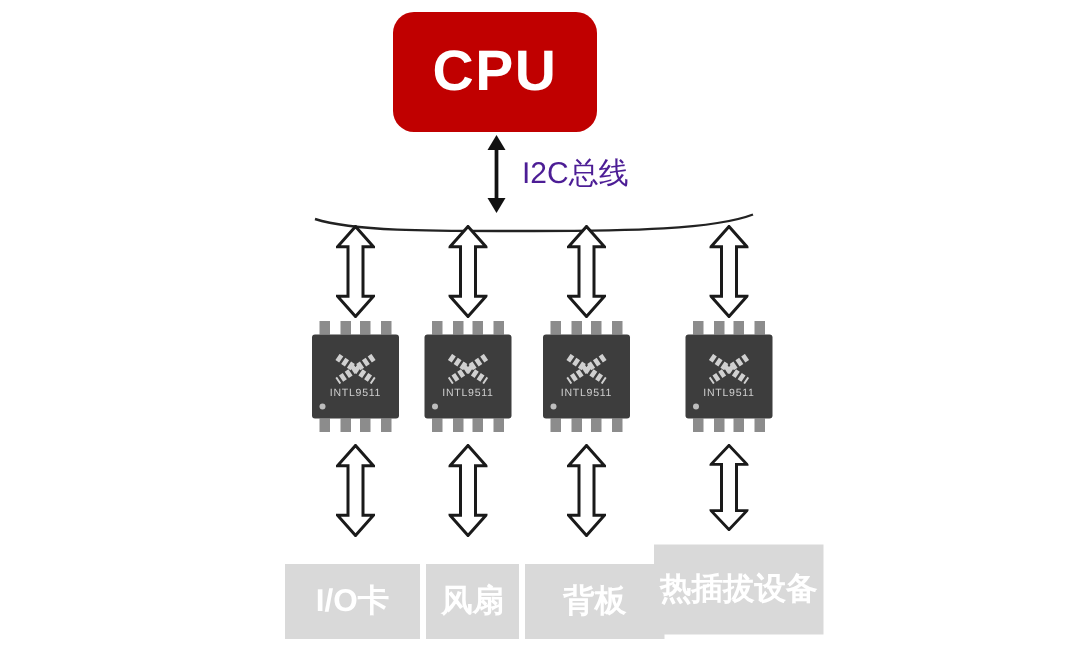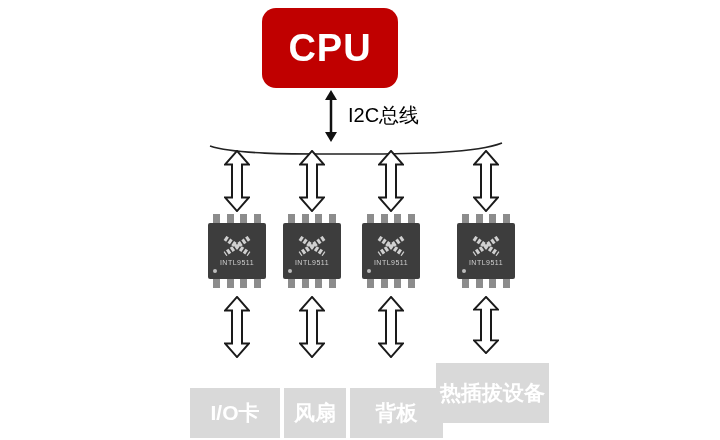--- a/index.html
+++ b/index.html
@@ -17,21 +17,21 @@
     background:#c00000;border-radius:14px;
     color:#ffffff;font-size:38px;font-weight:bold;
     display:flex;align-items:center;justify-content:center;
     letter-spacing:1px;
   }
   
   .thin-arrow{position:absolute;left:323px;top:90px;width:16px;height:52px;}
   
   .bus-label{
     position:absolute;left:348px;top:102px;
-    font-size:20px;color:#000000;white-space:nowrap;
+    font-size:20px;color:#4c1d95;white-space:nowrap;
   }
   
   .brace{position:absolute;left:208px;top:140px;width:296px;height:18px;}
   
   .harrow{position:absolute;width:26px;}
   .harrow.t1{left:224px;top:150px;height:62px;}
   .harrow.t2{left:299px;top:150px;height:62px;}
   .harrow.t3{left:378px;top:150px;height:62px;}
   .harrow.t4{left:473px;top:150px;height:62px;}
   .harrow.b1{left:224px;top:296px;height:62px;}
@@ -59,21 +59,21 @@
   .chip-label{
     font-size:7px;color:#cfcfcf;letter-spacing:0.5px;
     font-family:"Liberation Sans", sans-serif;line-height:1;
   }
   .chip-dot{
     position:absolute;left:5px;bottom:6px;width:4px;height:4px;
     border-radius:50%;background:#bdbdbd;
   }
   
   .device{
-    position:absolute;top:388px;height:50px;
+    position:absolute;top:376px;height:50px;
     background:#d9d9d9;color:#ffffff;
     font-size:21px;font-weight:bold;
     display:flex;align-items:center;justify-content:center;
     text-align:center;line-height:1.15;
     box-sizing:border-box;padding:0 4px;
   }
   .device.d1{left:190px;width:90px;}
   .device.d2{left:284px;width:62px;}
   .device.d3{left:350px;width:93px;}
   .device.d4{left:436px;width:113px;top:363px;height:60px;}

